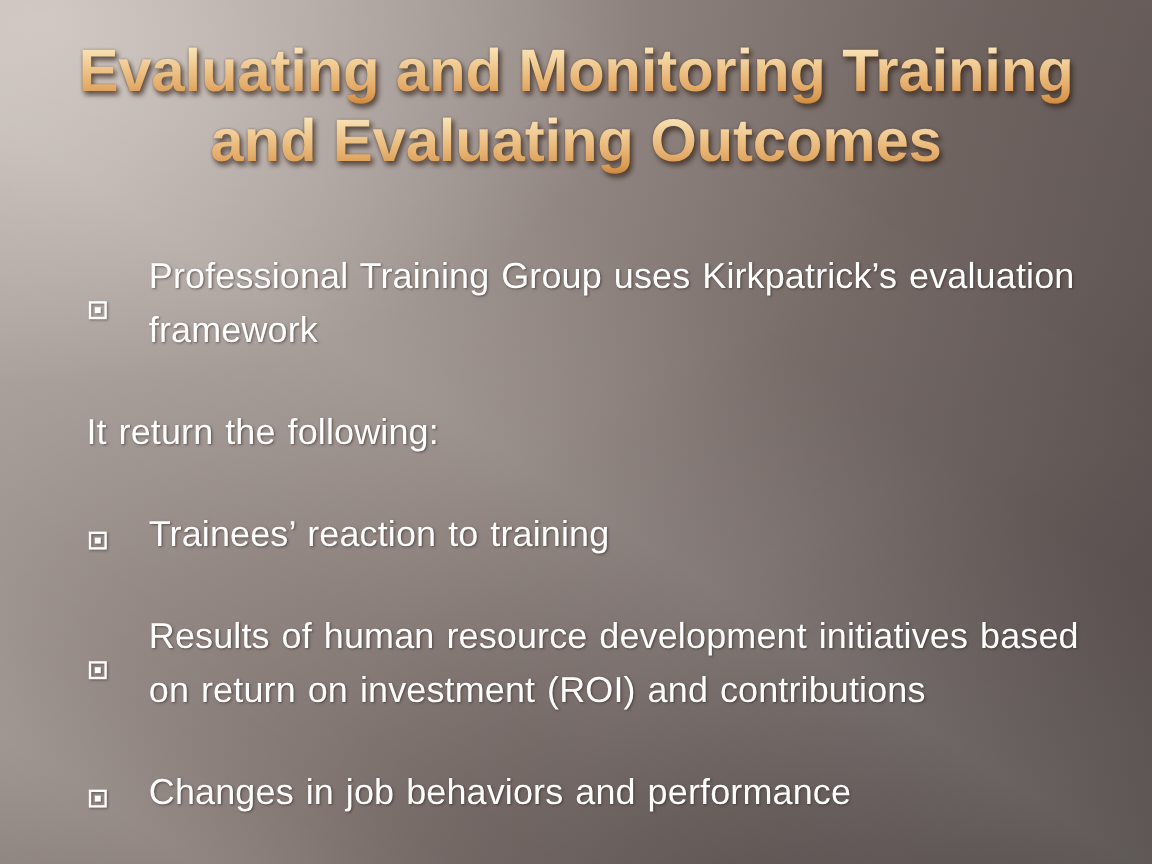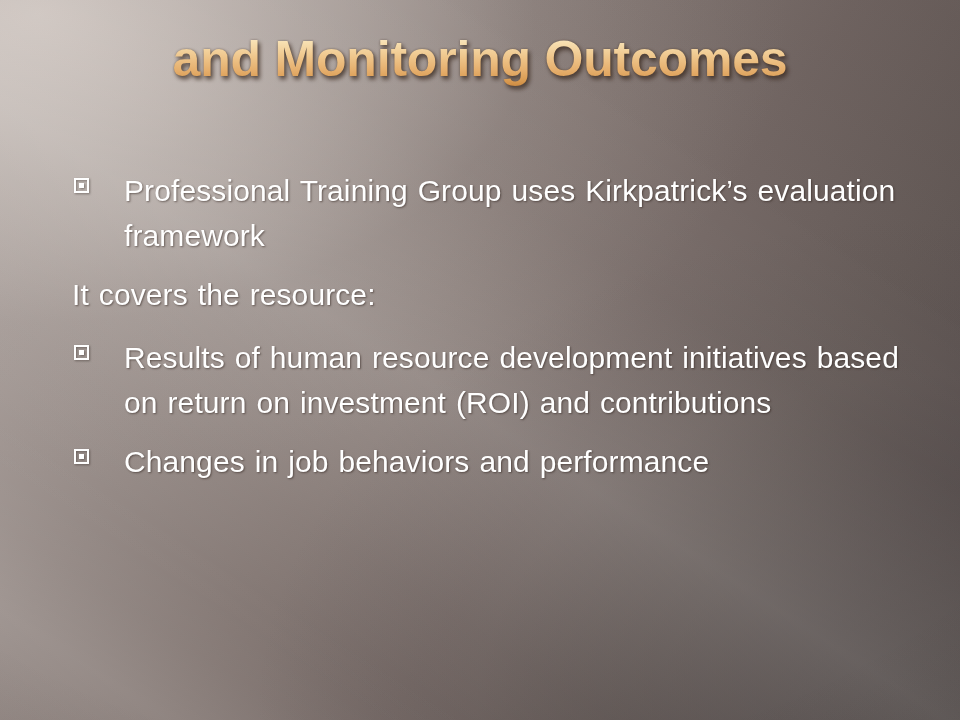--- a/index.html
+++ b/index.html
@@ -164,22 +164,23 @@
   
   .body-block {
     position: absolute;
     left: 66px;
     top: 168px;
     width: 866px;
   }
 
   .body-row {
     display: flex;
-    align-items: flex-start;
+    align-items: center;
     margin-bottom: 14px;
+    margin-top: 40px;
   }
 
   .body-row.plain {
     margin-bottom: 18px;
   }
 
   .bullet-cell {
     flex: 0 0 auto;
     width: 50px;
     padding-top: 10px;
@@ -234,37 +235,44 @@
 
   <div class="bg-base"></div>
   <div class="bg-corner-glow"></div>
   <div class="bg-dark-corner"></div>
   <div class="bg-streak-main"></div>
   <div class="bg-streak-left"></div>
   <div class="bg-streak-dark"></div>
   <div class="bg-vignette"></div>
 
   <div class="title-block">
-    <span class="title-line">and Monitoring Outcomes</span>
+    <span class="title-line">Evaluating and Monitoring Training</span>
+    <span class="title-line">and Evaluating Outcomes</span>
   </div>
 
   <div class="body-block">
 
     <div class="body-row">
       <span class="bullet-cell">
         <span class="bullet-mark"></span>
       </span>
       <span class="body-text">Professional Training Group uses Kirkpatrick’s evaluation framework</span>
     </div>
 
     <div class="body-row plain">
       <span class="bullet-cell"></span>
-      <span class="body-text">It covers the resource:</span>
-    </div>
-
+      <span class="body-text">It return the following:</span>
+    </div>
+
+    <div class="body-row">
+      <span class="bullet-cell">
+        <span class="bullet-mark"></span>
+      </span>
+      <span class="body-text">Trainees’ reaction to training</span>
+    </div>
 
 
     <div class="body-row">
       <span class="bullet-cell">
         <span class="bullet-mark"></span>
       </span>
       <span class="body-text">Results of human resource development initiatives based on return on investment (ROI) and contributions</span>
     </div>
 
     <div class="body-row">

